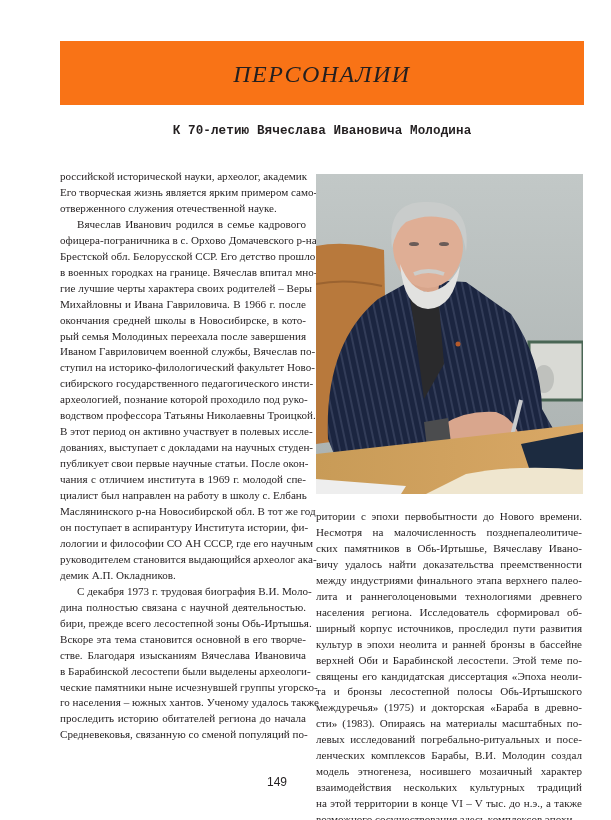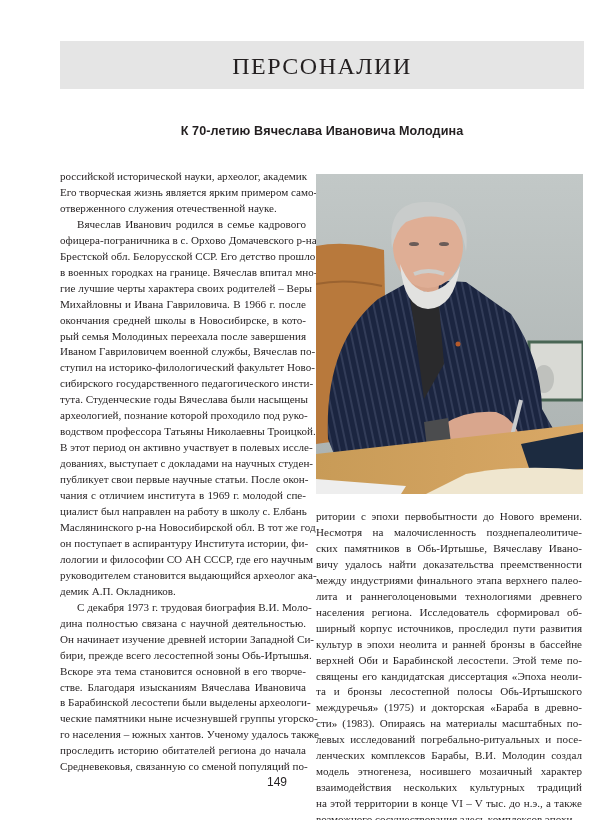--- a/index.html
+++ b/index.html
@@ -1,19 +1,19 @@
 <!DOCTYPE html>
 <html><head>
 <meta charset="utf-8">
 <style>
   html, body { margin: 0; padding: 0; background: #ffffff; }
   body { width: 611px; height: 820px; position: relative; overflow: hidden; font-family: "Liberation Serif", "DejaVu Serif", serif; color: #231f20; }
-  .banner { position: absolute; left: 60px; top: 41px; width: 524px; height: 48px; background: #e5e5e5; display: flex; align-items: center; justify-content: center; }
+  .banner { position: absolute; left: 60px; top: 41px; width: 524px; height: 64px; background: #f97316; display: flex; align-items: center; justify-content: center; font-style: italic; }
   .banner-title { font-family: "Liberation Serif", serif; font-size: 24px; letter-spacing: 1.5px; color: #231f20; font-weight: normal; margin-top: 2px; }
-  .article-title { position: absolute; left: 60px; top: 124px; width: 524px; text-align: center; font-family: Liberation Sans, sans-serif; font-weight: bold; font-size: 12.6px; color: #231f20; letter-spacing: 0.1px; }
+  .article-title { position: absolute; left: 60px; top: 124px; width: 524px; text-align: center; font-family: Liberation Mono, monospace; font-weight: bold; font-size: 12.6px; color: #231f20; letter-spacing: 0.1px; }
   .col { position: absolute; font-size: 11.1px; line-height: 15.95px; text-align: justify; hyphens: manual; }
   .col p { margin: 0; }
   .col-left { left: 60px; top: 169px; width: 246px; }
   .col-right { left: 316px; top: 509px; width: 266px; }
   .photo { position: absolute; left: 316px; top: 174px; width: 267px; height: 320px; overflow: hidden; background: #c5cac9; }
   .page-number { position: absolute; left: 0; width: 554px; top: 775px; text-align: center; font-family: "Liberation Sans", sans-serif; font-size: 12px; color: #231f20; }
   .line { display: block; text-align: justify; text-align-last: justify; white-space: nowrap; }
   .line.last { text-align-last: left; }
 </style>
 </head>
@@ -36,38 +36,36 @@
       <span class="line">офицера-пограничника в с. Орхово Домачевского р-на</span>
       <span class="line">Брестской обл. Белорусской ССР. Его детство прошло</span>
       <span class="line">в военных городках на границе. Вячеслав впитал мно-</span>
       <span class="line">гие лучшие черты характера своих родителей – Веры</span>
       <span class="line">Михайловны и Ивана Гавриловича. В 1966 г. после</span>
       <span class="line">окончания средней школы в Новосибирске, в кото-</span>
       <span class="line">рый семья Молодиных переехала после завершения</span>
       <span class="line">Иваном Гавриловичем военной службы, Вячеслав по-</span>
       <span class="line">ступил на историко-филологический факультет Ново-</span>
       <span class="line">сибирского государственного педагогического инсти-</span>
-      <span class="line">тута. Студенческие годы Вячеслава были насыщены</span>
       <span class="line">археологией, познание которой проходило под руко-</span>
       <span class="line">водством профессора Татьяны Николаевны Троицкой.</span>
       <span class="line">В этот период он активно участвует в полевых иссле-</span>
       <span class="line">дованиях, выступает с докладами на научных студен-</span>
       <span class="line">публикует свои первые научные статьи. После окон-</span>
       <span class="line">чания с отличием института в 1969 г. молодой спе-</span>
       <span class="line">циалист был направлен на работу в школу с. Елбань</span>
       <span class="line">Маслянинского р-на Новосибирской обл. В тот же год</span>
       <span class="line">он поступает в аспирантуру Института истории, фи-</span>
       <span class="line">лологии и философии СО АН СССР, где его научным</span>
       <span class="line">руководителем становится выдающийся археолог ака-</span>
       <span class="line last">демик А.П. Окладников.</span>
     </p>
     <p>
       <span class="line" style="text-indent: 17px;">С декабря 1973 г. трудовая биография В.И. Моло-</span>
       <span class="line">дина полностью связана с научной деятельностью.</span>
-      <span class="line">Он начинает изучение древней истории Западной Си-</span>
       <span class="line">бири, прежде всего лесостепной зоны Обь-Иртышья.</span>
       <span class="line">Вскоре эта тема становится основной в его творче-</span>
       <span class="line">стве. Благодаря изысканиям Вячеслава Ивановича</span>
       <span class="line">в Барабинской лесостепи были выделены археологи-</span>
       <span class="line">ческие памятники ныне исчезнувшей группы угорско-</span>
       <span class="line">го населения – южных хантов. Ученому удалось также</span>
       <span class="line">проследить историю обитателей региона до начала</span>
       <span class="line">Средневековья, связанную со сменой популяций по-</span>
     </p>
   </div>

